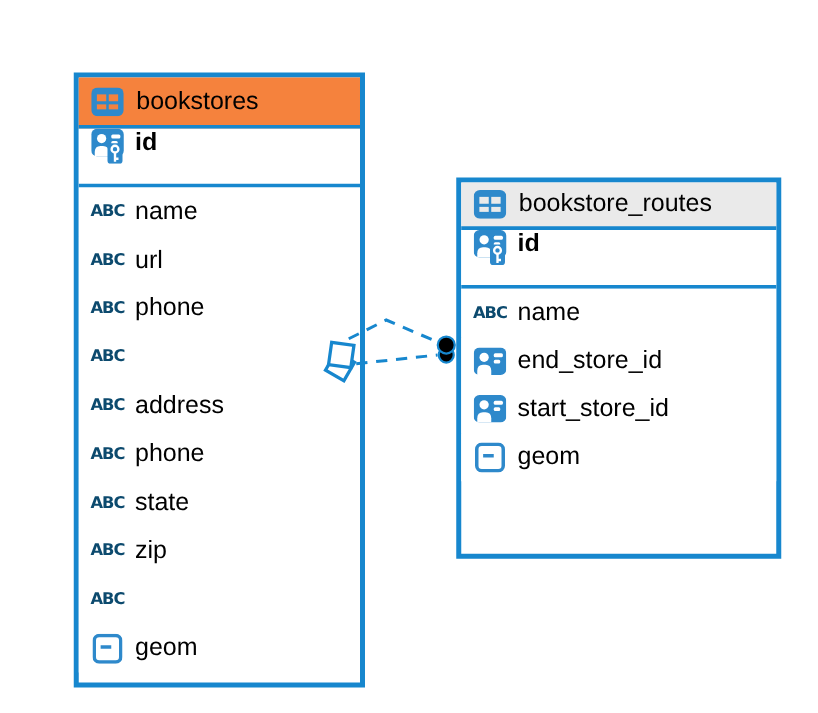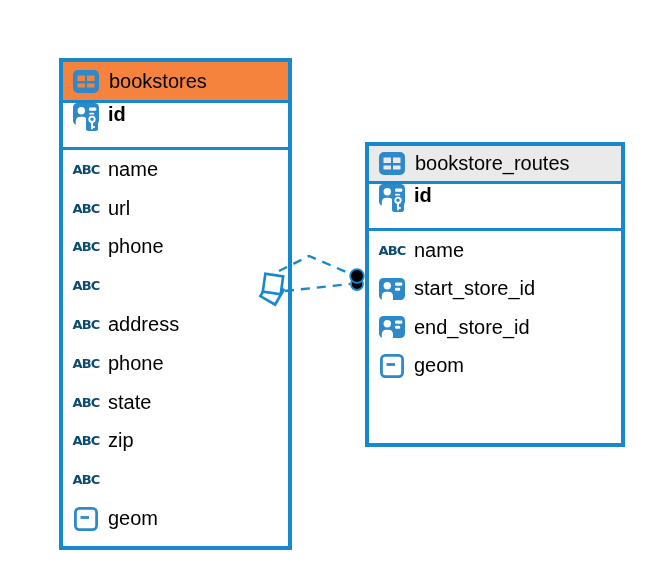--- a/index.html
+++ b/index.html
@@ -187,33 +187,33 @@
       <div class="row">
         <span class="icon-box">
           <svg width="26" height="22" viewBox="0 0 26 22">
             <rect width="26" height="22" rx="4.5" fill="#2E89CB"></rect>
             <circle cx="8.3" cy="7.8" r="3.7" fill="#fff"></circle>
             <path d="M2.8 22 L2.8 18.6 Q2.8 13.8 7.4 13.8 L9.4 13.8 Q14 13.8 14 18.6 L14 22 Z" fill="#fff"></path>
             <rect x="16" y="4.6" width="7.3" height="3.1" rx="1.2" fill="#fff"></rect>
             <rect x="16" y="9.7" width="5.2" height="3.1" rx="1.2" fill="#fff"></rect>
           </svg>
         </span>
-        <span class="col-name">start_store_id</span>
+        <span class="col-name">end_store_id</span>
       </div>
       <div class="row">
         <span class="icon-box">
           <svg width="26" height="22" viewBox="0 0 26 22">
             <rect width="26" height="22" rx="4.5" fill="#2E89CB"></rect>
             <circle cx="8.3" cy="7.8" r="3.7" fill="#fff"></circle>
             <path d="M2.8 22 L2.8 18.6 Q2.8 13.8 7.4 13.8 L9.4 13.8 Q14 13.8 14 18.6 L14 22 Z" fill="#fff"></path>
             <rect x="16" y="4.6" width="7.3" height="3.1" rx="1.2" fill="#fff"></rect>
             <rect x="16" y="9.7" width="5.2" height="3.1" rx="1.2" fill="#fff"></rect>
           </svg>
         </span>
-        <span class="col-name">end_store_id</span>
+        <span class="col-name">start_store_id</span>
       </div>
       <div class="row">
         <span class="icon-box">
           <svg width="24" height="24" viewBox="0 0 24 24">
             <rect x="1.4" y="1.4" width="21.2" height="21.2" rx="4" fill="#fff" stroke="#2E89CB" stroke-width="2.8"></rect>
             <line x1="6.5" y1="10.5" x2="15" y2="10.5" stroke="#2E89CB" stroke-width="2.8"></line>
           </svg>
         </span>
         <span class="col-name">geom</span>
       </div>

